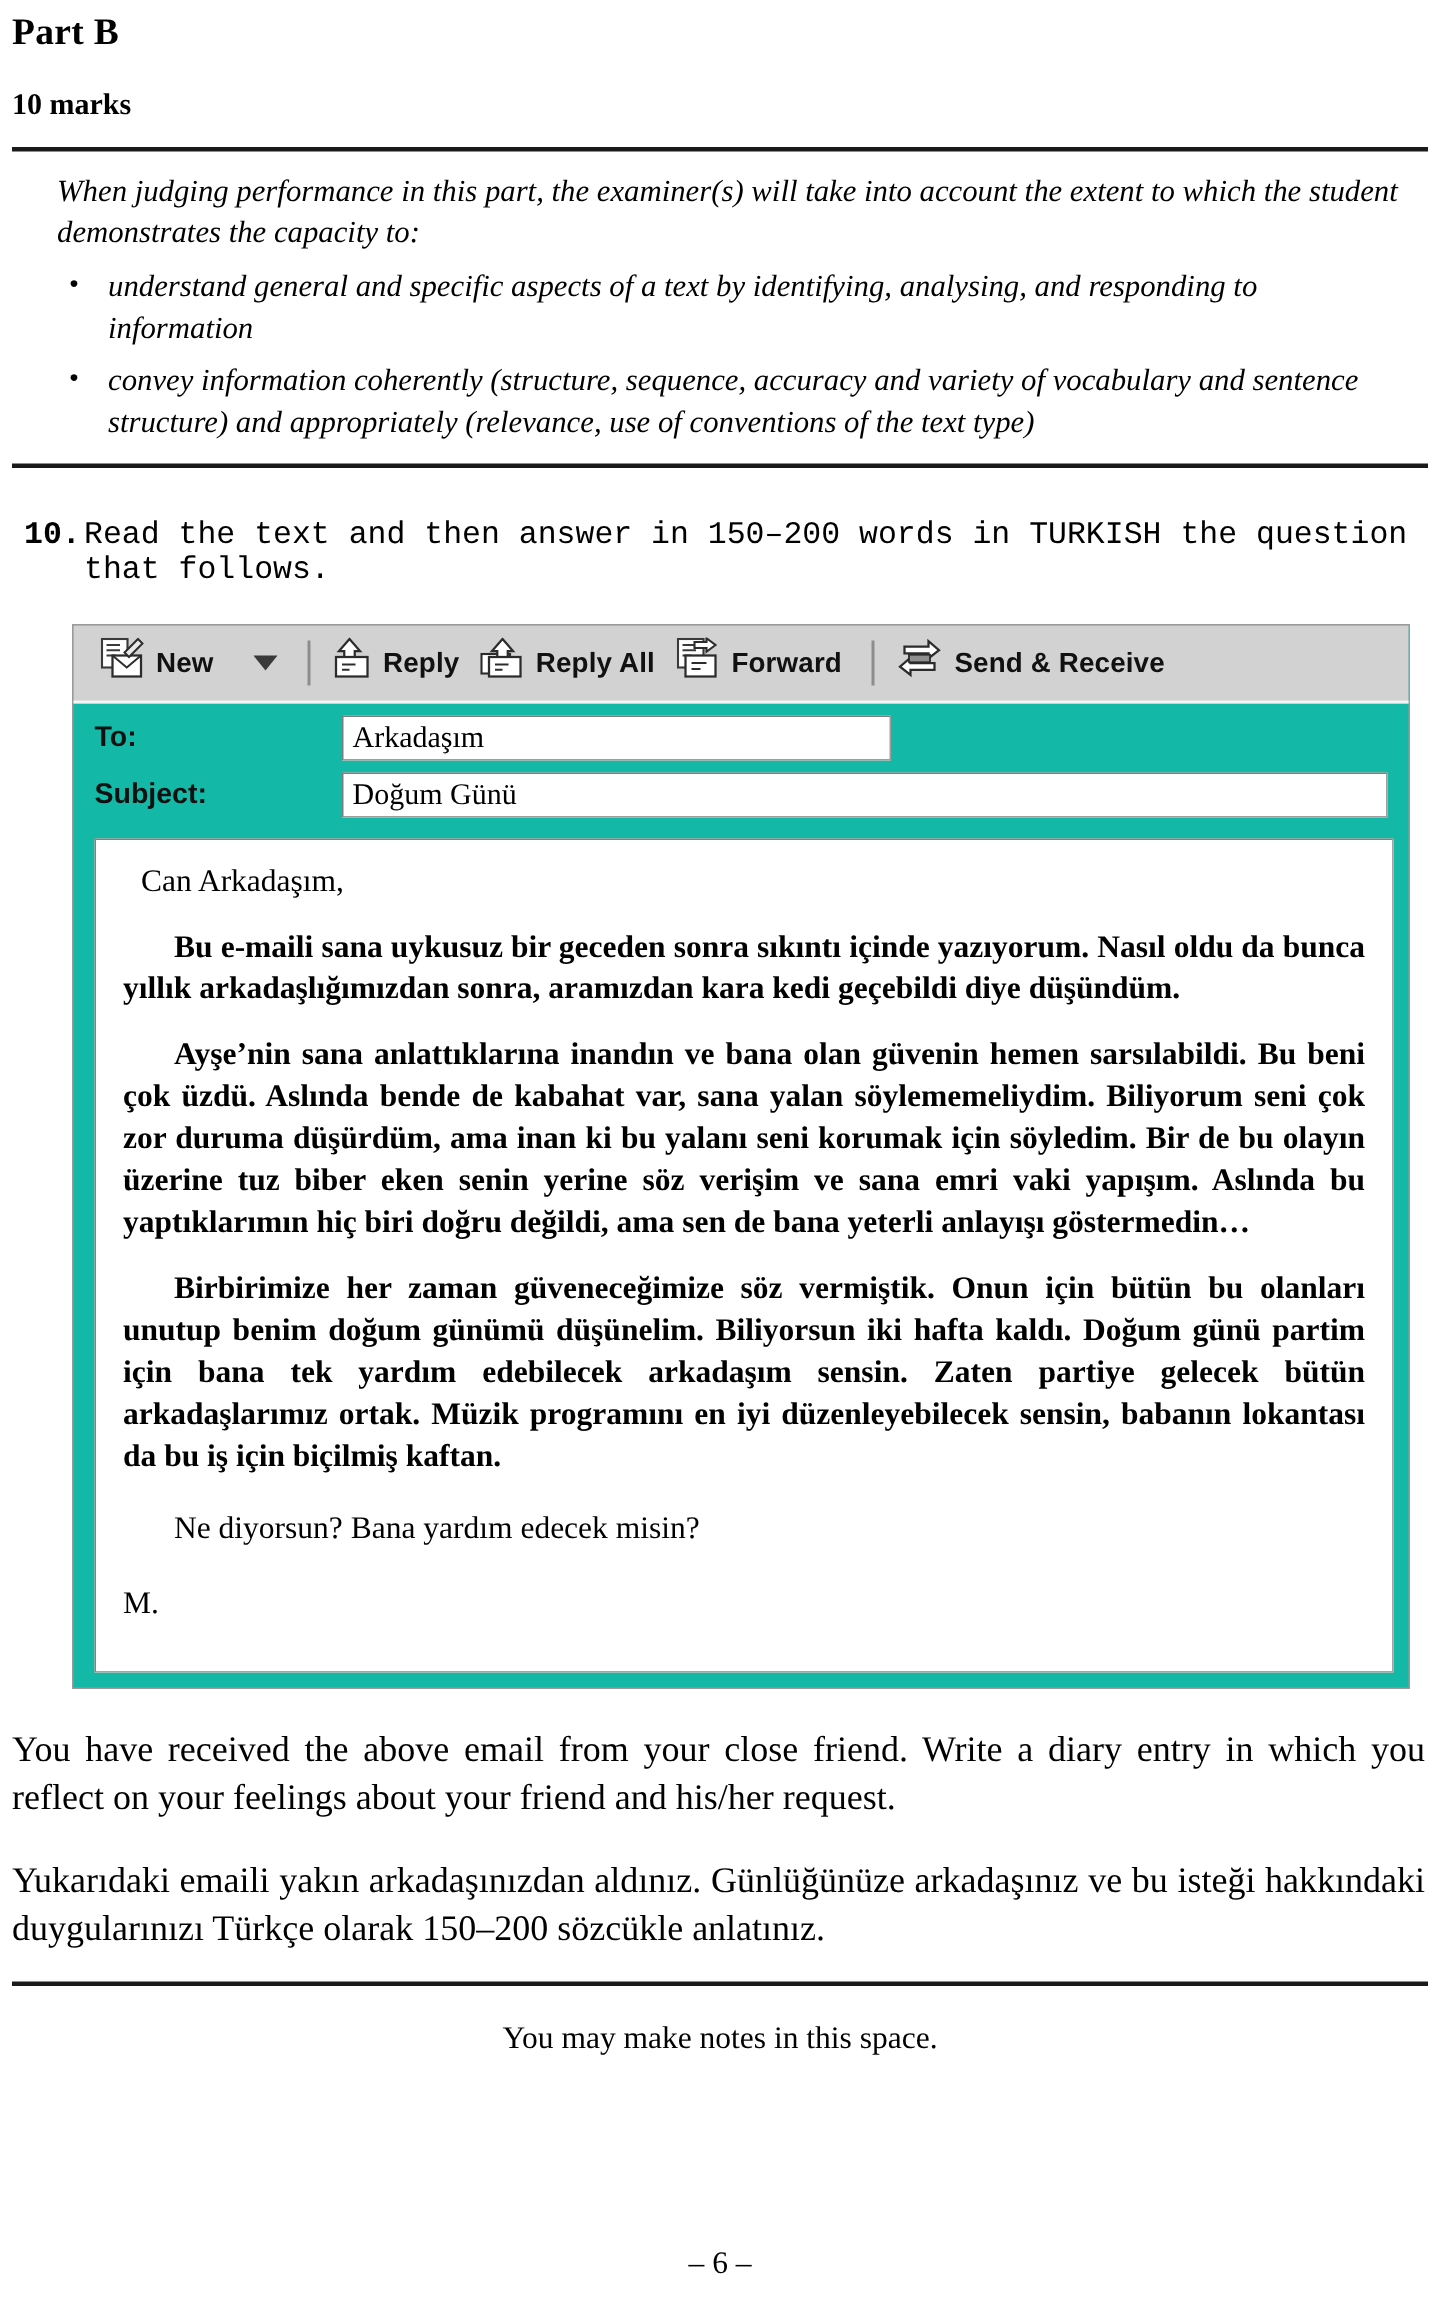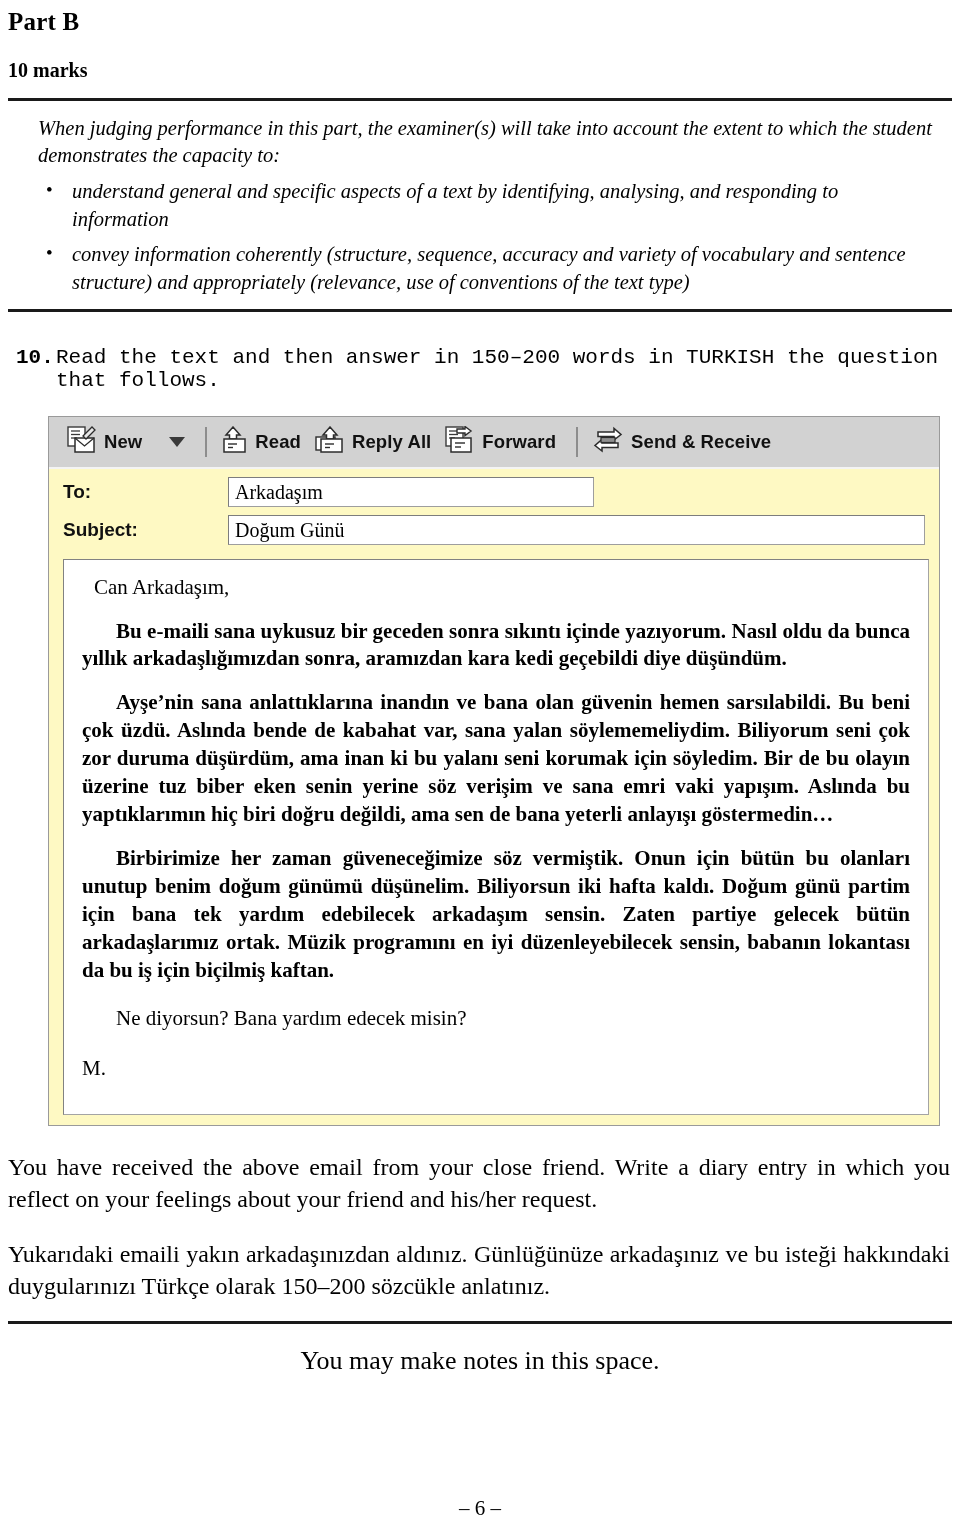--- a/index.html
+++ b/index.html
@@ -88,21 +88,21 @@
     font-weight: bold;
     width: 48px;
     flex: 0 0 48px;
     padding-left: 8px;
   }
   .question .qtext { flex: 1; }
 
   
   .email-window {
     margin: 24px 20px 0 48px;
-    background: #fef9c3;
+    background: #14b8a6;
     border: 1px solid #9a9a9a;
     padding: 0 0 10px 0;
   }
 
   
   .toolbar {
     display: flex;
     align-items: center;
     height: 52px;
     padding: 0 6px 0 14px;
@@ -200,21 +200,21 @@
     padding: 26px 10px 0 8px;
     font-size: 24px;
     line-height: 1.33;
     text-align: justify;
   }
   .instructions p { margin: 0; }
   .instructions p + p { margin-top: 24px; }
 
   .notes-line {
     text-align: center;
-    font-size: 26px;
+    font-size: 21px;
     padding-top: 22px;
   }
 
   .page-number {
     position: absolute;
     bottom: 16px;
     left: 0;
     width: 960px;
     text-align: center;
     font-size: 21px;
@@ -278,21 +278,21 @@
 
       <div class="tb-btn">
         <span class="tb-icon">
           <svg width="27" height="28" viewBox="0 0 27 28">
             <path d="M12 1 L19 9 L15.5 9 L15.5 13 L8.5 13 L8.5 9 L5 9 Z" fill="#ffffff" stroke="#2c2c2c" stroke-width="1.5"></path>
             <rect x="3" y="13" width="21" height="13" fill="#ffffff" stroke="#2c2c2c" stroke-width="1.5"></rect>
             <line x1="7" y1="18" x2="16" y2="18" stroke="#2c2c2c" stroke-width="1.4"></line>
             <line x1="7" y1="21.5" x2="12" y2="21.5" stroke="#2c2c2c" stroke-width="1.4"></line>
           </svg>
         </span>
-        <span class="tb-label">Read</span>
+        <span class="tb-label">Reply</span>
       </div>
 
       <div class="tb-btn">
         <span class="tb-icon">
           <svg width="30" height="28" viewBox="0 0 30 28">
             <rect x="1" y="11" width="19" height="13" fill="#ffffff" stroke="#2c2c2c" stroke-width="1.4"></rect>
             <path d="M15 1 L22 9 L18.5 9 L18.5 13 L11.5 13 L11.5 9 L8 9 Z" fill="#ffffff" stroke="#2c2c2c" stroke-width="1.5"></path>
             <rect x="6" y="13" width="21" height="13" fill="#ffffff" stroke="#2c2c2c" stroke-width="1.5"></rect>
             <line x1="10" y1="18" x2="19" y2="18" stroke="#2c2c2c" stroke-width="1.4"></line>
             <line x1="10" y1="21.5" x2="15" y2="21.5" stroke="#2c2c2c" stroke-width="1.4"></line>

